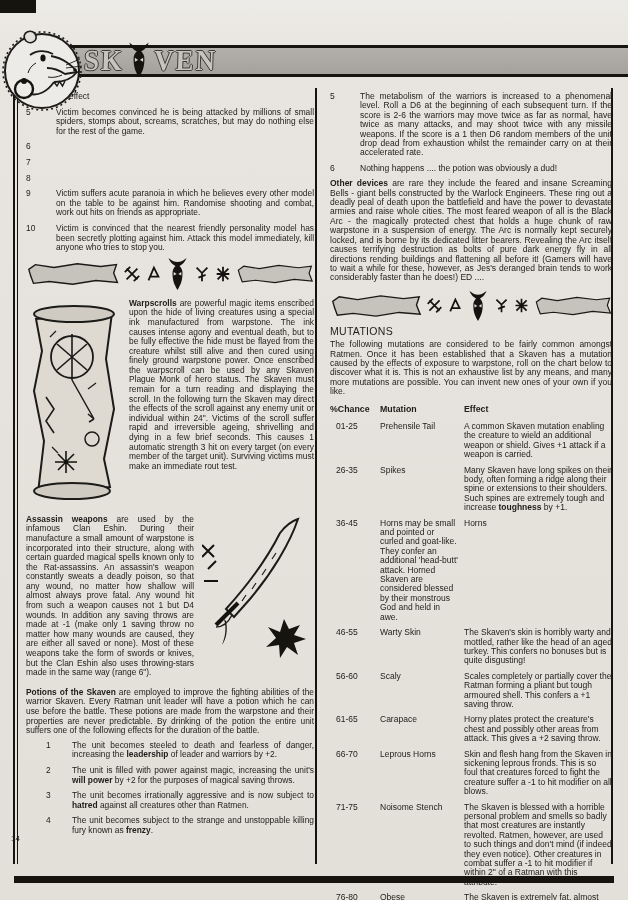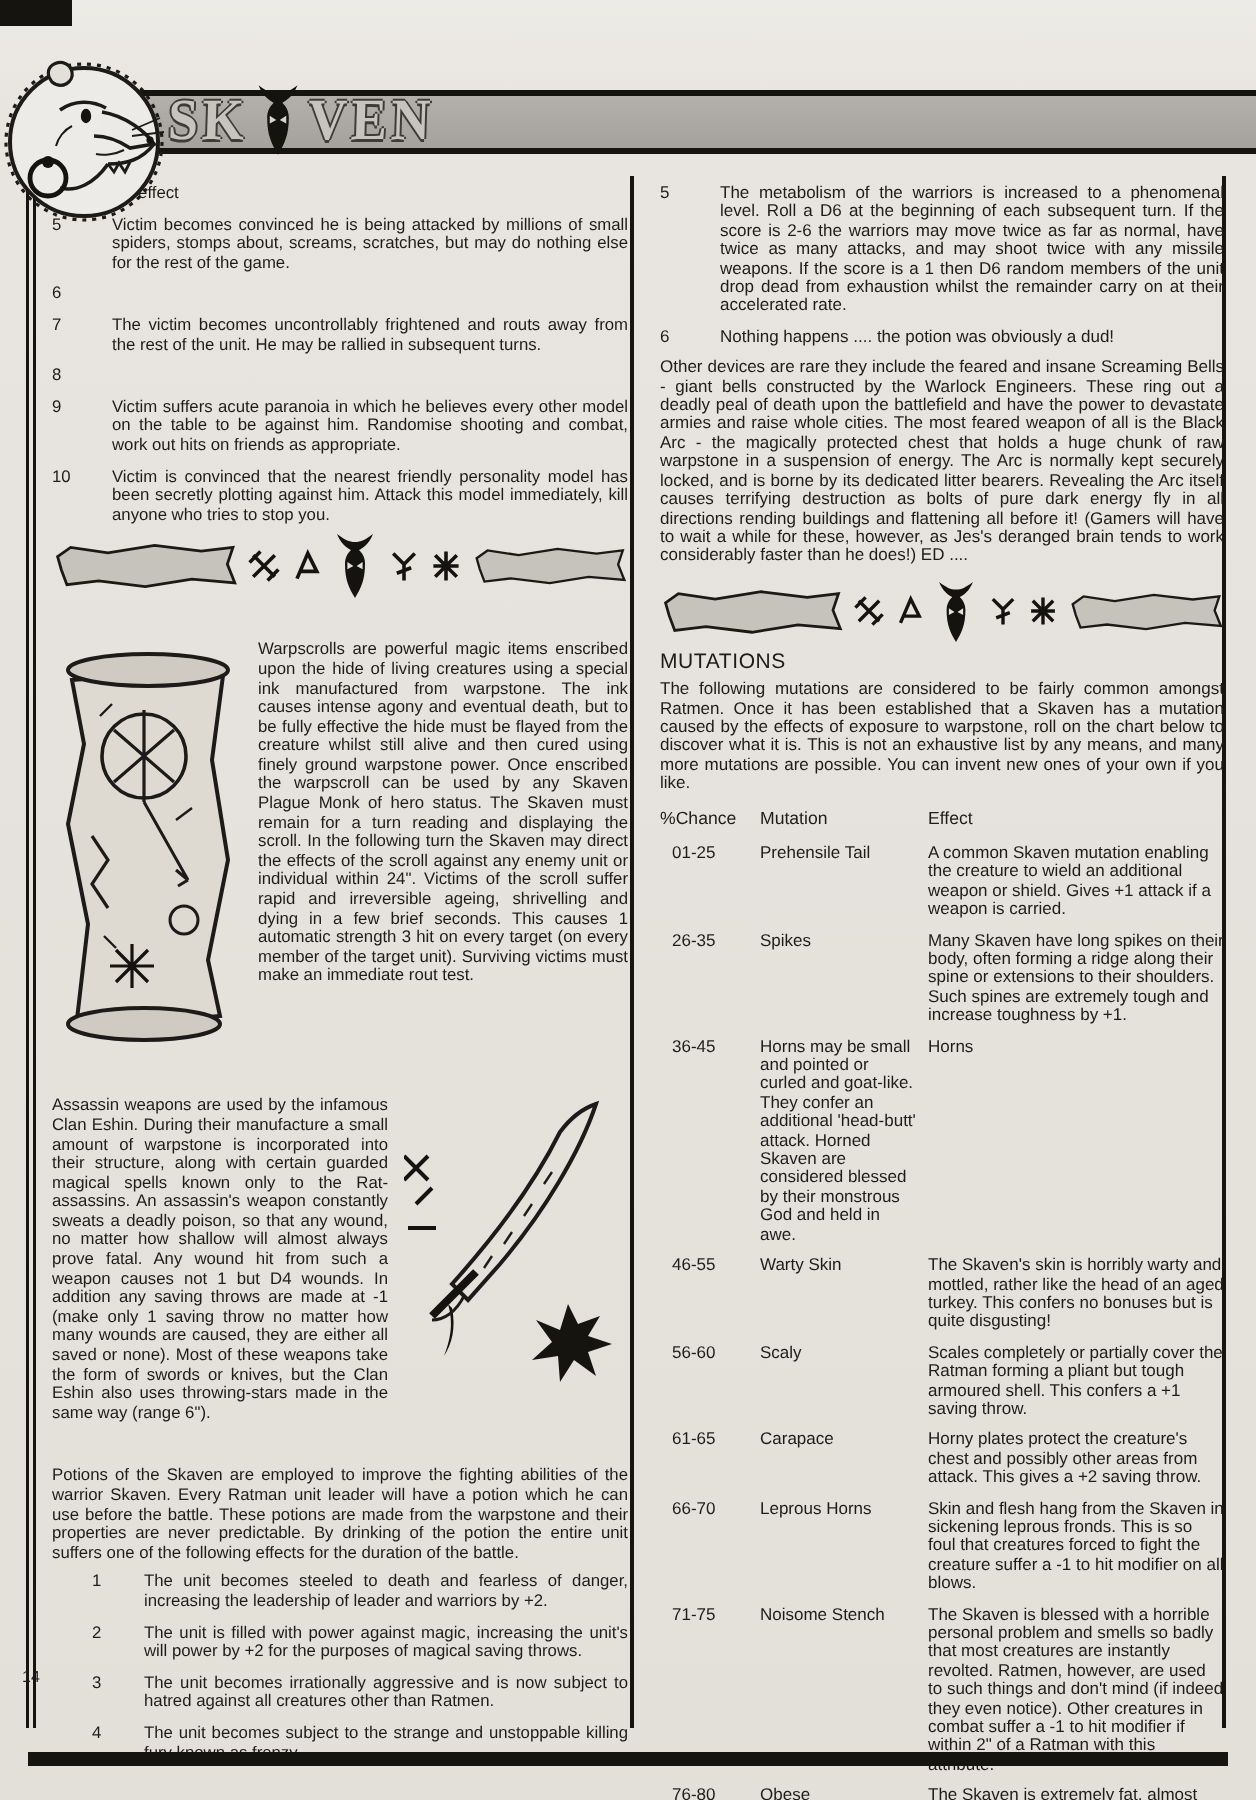--- a/index.html
+++ b/index.html
@@ -30,33 +30,33 @@
   
   .col{position:absolute;top:92px}
   #left-col{left:26px;width:288px;font-size:8.4px;line-height:9.6px}
   #right-col{left:330px;width:282px;font-size:8.5px;line-height:9.4px}
   .fx{display:flex;margin-bottom:6px}
   .fx .n{flex:0 0 30px}
   .fx .t{flex:1;text-align:justify}
   .fx.indent{margin-left:20px}
   .fx.indent .n{flex:0 0 26px}
   p.para{margin:0;text-align:justify}
-  b{font-weight:normal}
+  b{font-weight:bold}
   
   .divider{display:flex;align-items:center;justify-content:space-between;height:30px;margin:4px 0 6px 0}
   .divider .runes{display:flex;align-items:center;gap:3px;padding:0 4px}
   .divider svg.rune{display:block}
   
   .warp-img{float:left;margin:2px 9px 2px 0}
   .sword-img{float:right;margin:0 0 2px 8px}
   .clearfix::after{content:"";display:block;clear:both}
-  .sect{margin-top:22px}
+  .sect{margin-top:10px}
   .mut-title{font-weight:normal;font-size:10.5px;margin:6px 0 4px 0;letter-spacing:.3px}
   .mtable{display:grid;grid-template-columns:44px 78px 148px;column-gap:6px;row-gap:6px;margin-top:8px}
-  .mtable .th{font-weight:normal;font-size:8.8px;margin-bottom:2px}
+  .mtable .th{font-weight:bold;font-size:8.8px;margin-bottom:2px}
   .mtable .chance{padding-left:6px}
 </style>
 </head>
 <body>
 
 <div class="corner-mark"></div>
 
 <div class="banner"></div>
 <div class="logo">
   <span class="ltxt">SK</span>
@@ -98,21 +98,20 @@
   </div>
   <div class="fx">
     <span class="n">5</span>
     <span class="t">Victim becomes convinced he is being attacked by millions of small spiders, stomps about, screams, scratches, but may do nothing else for the rest of the game.</span>
   </div>
   <div class="fx">
     <span class="n">6</span>
   </div>
   <div class="fx">
     <span class="n">7</span>
-    <span class="t">The victim becomes uncontrollably frightened and routs away from the rest of the unit. He may be rallied in subsequent turns.</span>
   </div>
   <div class="fx">
     <span class="n">8</span>
   </div>
   <div class="fx">
     <span class="n">9</span>
     <span class="t">Victim suffers acute paranoia in which he believes every other model on the table to be against him. Randomise shooting and combat, work out hits on friends as appropriate.</span>
   </div>
   <div class="fx">
     <span class="n">10</span>

